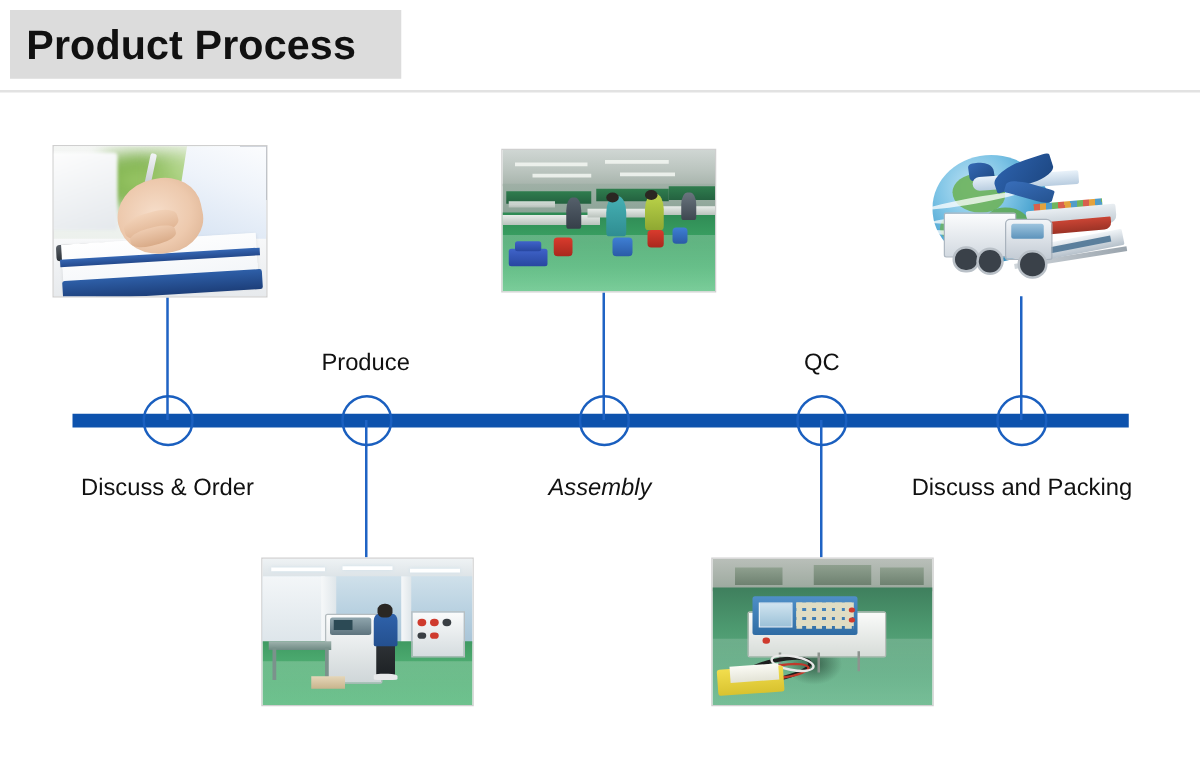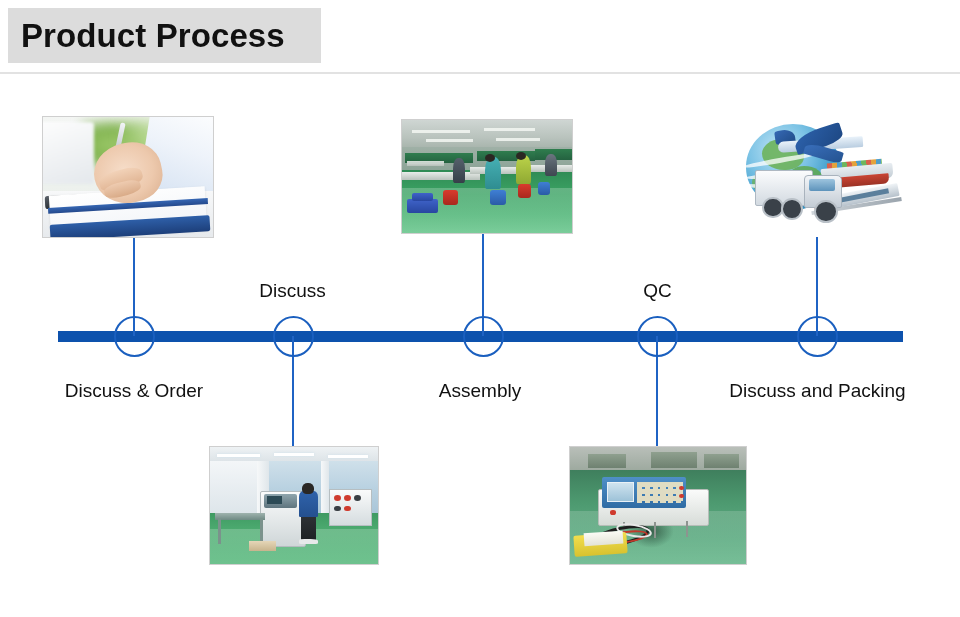--- a/index.html
+++ b/index.html
@@ -266,22 +266,22 @@
 <div class="connector" style="left:656px; top:336px; height:110px;"></div>
 <div class="connector" style="left:816px; top:236px; height:100px;"></div>
 
 <div class="milestone" style="left:114px; top:316px;"></div>
 <div class="milestone" style="left:273px; top:316px;"></div>
 <div class="milestone" style="left:463px; top:316px;"></div>
 <div class="milestone" style="left:637px; top:316px;"></div>
 <div class="milestone" style="left:797px; top:316px;"></div>
 
 <div class="tl-label" style="left:0px; top:381px; width:268px;">Discuss &amp; Order</div>
-<div class="tl-label" style="left:195px; top:281px; width:195px;">Discuss</div>
-<div class="tl-label" style="left:380px; top:381px; width:200px;">Assembly</div>
+<div class="tl-label" style="left:195px; top:281px; width:195px;">Produce</div>
+<div class="tl-label" style="left:380px; top:381px; width:200px;font-style:italic;">Assembly</div>
 <div class="tl-label" style="left:580px; top:281px; width:155px;">QC</div>
 <div class="tl-label" style="left:685px; top:381px; width:265px;">Discuss and Packing</div>
 
 <div class="photo framed" style="left:42px; top:116px; width:170px; height:120px;">
   <div class="photo-inner">
     <div class="ph-layer p1-bg"></div>
     <div class="ph-layer p1-green"></div>
     <div class="ph-layer p1-green2"></div>
     <div class="ph-layer p1-mon"></div>
     <div class="ph-layer p1-suit"></div>

